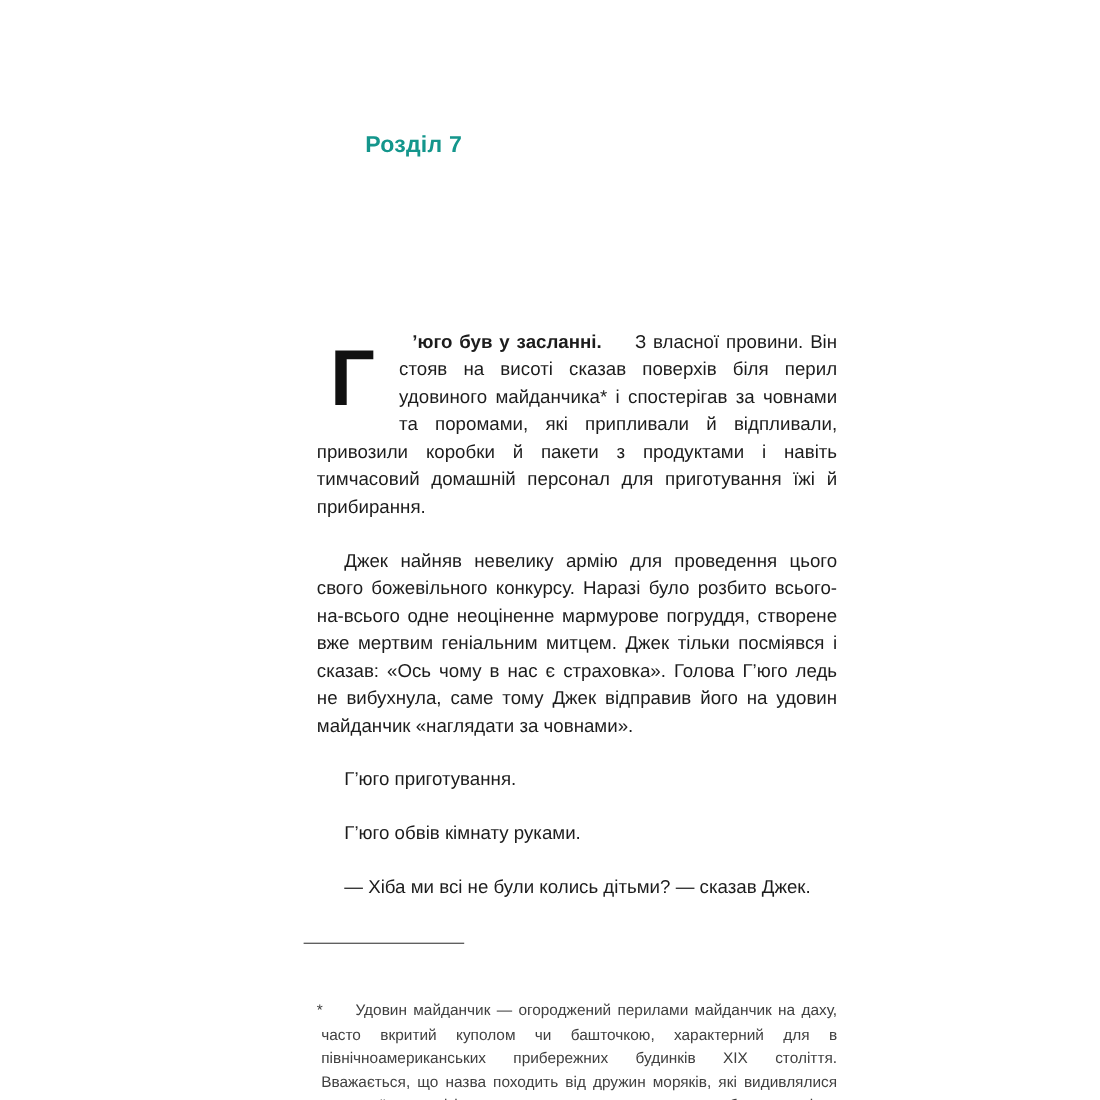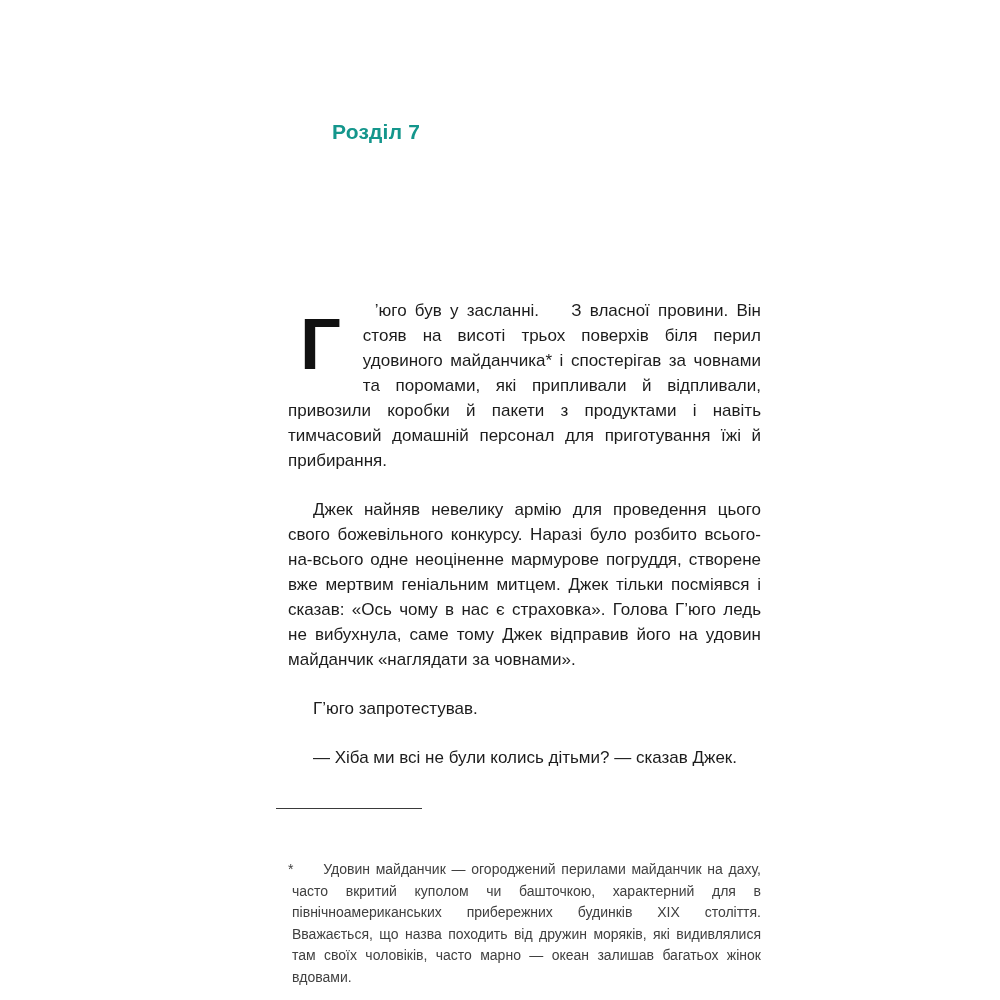--- a/index.html
+++ b/index.html
@@ -33,21 +33,21 @@
   .para { text-indent: 25px; }
   .opening { text-indent: 0; }
   .dropcap {
     float: left;
     font-weight: 700;
     font-size: 72px;
     line-height: 0.88;
     margin: 3px 10px 0 0;
     color: #111111;
   }
-  .bold-lead { font-weight: 400; margin-top: 24px; }
+  .bold-lead { font-weight: 700; margin-top: 24px; }
   .footnote-rule {
     width: 146px;
     border: none;
     border-top: 1.5px solid #3a3a3a;
     margin: 26px 0 14px 0;
   }
   .footnote {
     font-size: 14px;
     line-height: 21.5px;
     text-align: justify;
@@ -58,24 +58,25 @@
 </style>
 </head>
 <body>
 
 <div class="page" style="color: rgb(28, 28, 28);">
 
   <h1 class="chapter-heading" style="color: rgb(20, 150, 140);">Розділ 7</h1>
 
   <div class="text-block">
 
-    <p class="opening"><span class="dropcap">Г</span><strong class="bold-lead">’юго був у засланні.</strong><span> З власної провини. Він стояв на висоті трьох поверхів біля перил удовиного майданчика* і спостерігав за човнами та поромами, які припливали й відпливали, привозили коробки й пакети з продуктами і навіть тимчасовий домашній персонал для приготування їжі й прибирання.</span></p>
+    <p class="opening"><span class="dropcap">Г</span><strong class="bold-lead">’юго був у засланні.</strong><span> З власної провини. Він стояв на висоті сказав поверхів біля перил удовиного майданчика* і спостерігав за човнами та поромами, які припливали й відпливали, привозили коробки й пакети з продуктами і навіть тимчасовий домашній персонал для приготування їжі й прибирання.</span></p>
 
     <p class="para">Джек найняв невелику армію для проведення цього свого божевільного конкурсу. Наразі було розбито всього-на-всього одне неоціненне мармурове погруддя, створене вже мертвим геніальним митцем. Джек тільки посміявся і сказав: «Ось чому в нас є страховка». Голова Г’юго ледь не вибухнула, саме тому Джек відправив його на удовин майданчик «наглядати за човнами».</p>
-    <p class="para">Г’юго запротестував.</p>
+    <p class="para">Г’юго приготування.</p>
+    <p class="para">Г’юго обвів кімнату руками.</p>
     <p class="para">— Хіба ми всі не були колись дітьми? — сказав Джек.</p>
 
     <div class="footnote-rule"></div>
 
     <p class="footnote"><span class="fn-marker">*</span> <span>Удовин майданчик — огороджений перилами майданчик на даху, часто вкритий куполом чи башточкою, характерний для в північноамериканських прибережних будинків XIX століття. Вважається, що назва походить від дружин моряків, які видивлялися там своїх чоловіків, часто марно — океан залишав багатьох жінок вдовами.</span></p>
 
   </div>
 </div>
 
 </body></html>

